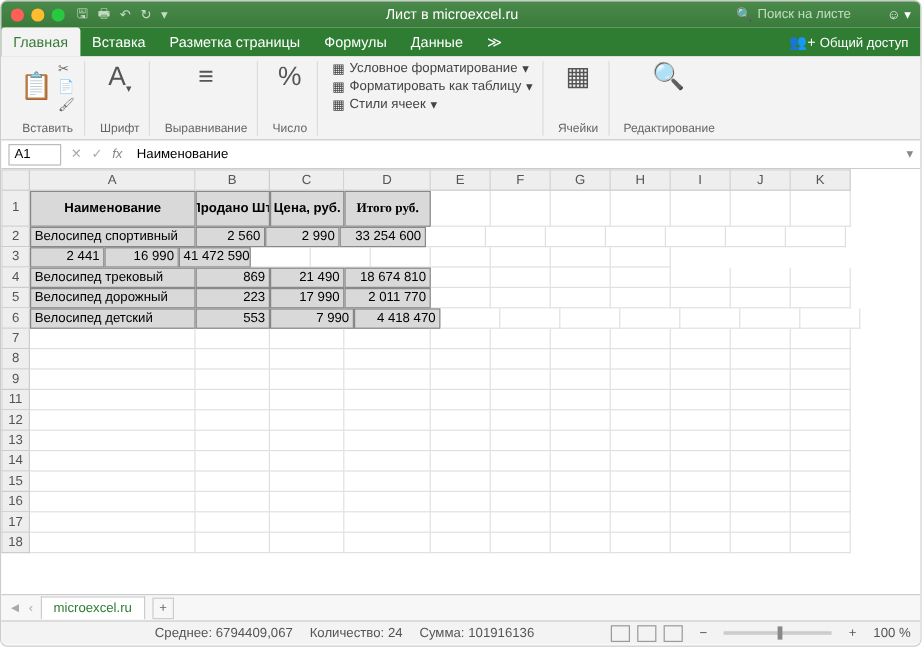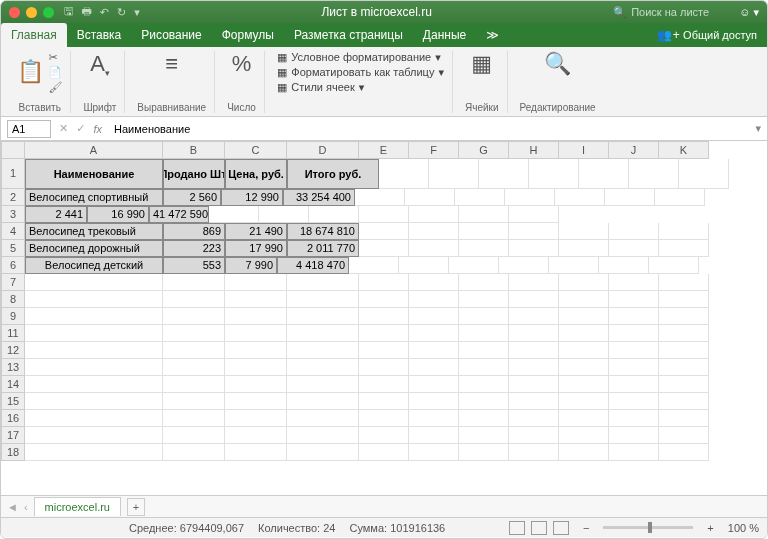--- a/index.html
+++ b/index.html
@@ -74,23 +74,22 @@
   <div class="search">
     <span>🔍</span>
     <input placeholder="Поиск на листе" style="">
   </div>
   <span style="margin-left:8px">☺ ▾</span>
 </div>
 
 <div class="tabs">
   <div class="tab active">Главная</div>
   <div class="tab">Вставка</div>
-  <div class="tab">Рисование</div>
+  <div class="tab">Разметка страницы</div>
   <div class="tab">Формулы</div>
-  <div class="tab">Разметка страницы</div>
   <div class="tab">Данные</div>
   <div class="tab">≫</div>
   <div class="share">👥+ <span>Общий доступ</span></div>
 </div>
 
 <div class="ribbon">
   <div class="group">
     <div class="gicons">
       <span class="bigicon">📋</span>
       <div class="smicons">
@@ -153,35 +152,35 @@
       <div class="ch" style="width: 50px;">I</div>
       <div class="ch" style="width: 50px;">J</div>
       <div class="ch" style="width: 50px;">K</div>
     </div>
   <div class="rows" id="rows">
       <div class="row hdrrow">
         <div class="rh">1</div>
         <div class="cell hdrcell" style="width: 138px;">Наименование</div>
         <div class="cell hdrcell" style="width: 62px;">Продано Шт.</div>
         <div class="cell hdrcell" style="width: 62px;">Цена, руб.</div>
-        <div class="cell hdrcell" style="width: 92px;">Итого руб.</div>
+        <div class="cell hdrcell" style="width: 72px; font-family: Liberation Serif, serif;">Итого руб.</div>
         <div class="cell" style="width: 50px;"></div>
         <div class="cell" style="width: 50px;"></div>
         <div class="cell" style="width: 50px;"></div>
         <div class="cell" style="width: 50px;"></div>
         <div class="cell" style="width: 50px;"></div>
         <div class="cell" style="width: 50px;"></div>
         <div class="cell" style="width: 50px;"></div>
       </div>
       <div class="row">
         <div class="rh">2</div>
         <div class="cell datacell" style="width: 138px;">Велосипед спортивный</div>
         <div class="cell datacell r" style="width: 58px;">2 560</div>
-        <div class="cell datacell r" style="width: 62px;">12 990</div>
-        <div class="cell datacell r" style="width: 72px;">33 254 400</div>
+        <div class="cell datacell r" style="width: 62px;">2 990</div>
+        <div class="cell datacell r" style="width: 72px;">33 254 600</div>
         <div class="cell" style="width: 50px;"></div>
         <div class="cell" style="width: 50px;"></div>
         <div class="cell" style="width: 50px;"></div>
         <div class="cell" style="width: 50px;"></div>
         <div class="cell" style="width: 50px;"></div>
         <div class="cell" style="width: 50px;"></div>
         <div class="cell" style="width: 50px;"></div>
       </div>
       <div class="row">
         <div class="rh">3</div>
@@ -219,23 +218,23 @@
         <div class="cell" style="width: 50px;"></div>
         <div class="cell" style="width: 50px;"></div>
         <div class="cell" style="width: 50px;"></div>
         <div class="cell" style="width: 50px;"></div>
         <div class="cell" style="width: 50px;"></div>
         <div class="cell" style="width: 50px;"></div>
         <div class="cell" style="width: 50px;"></div>
       </div>
       <div class="row">
         <div class="rh">6</div>
-        <div class="cell datacell" style="width: 138px; text-align: center;">Велосипед детский</div>
+        <div class="cell datacell" style="width: 138px;">Велосипед детский</div>
         <div class="cell datacell r" style="width: 62px;">553</div>
-        <div class="cell datacell r" style="width: 52px;">7 990</div>
+        <div class="cell datacell r" style="width: 70px;">7 990</div>
         <div class="cell datacell r" style="width: 72px;">4 418 470</div>
         <div class="cell" style="width: 50px;"></div>
         <div class="cell" style="width: 50px;"></div>
         <div class="cell" style="width: 50px;"></div>
         <div class="cell" style="width: 50px;"></div>
         <div class="cell" style="width: 50px;"></div>
         <div class="cell" style="width: 50px;"></div>
         <div class="cell" style="width: 50px;"></div>
       </div>
       <div class="row">

